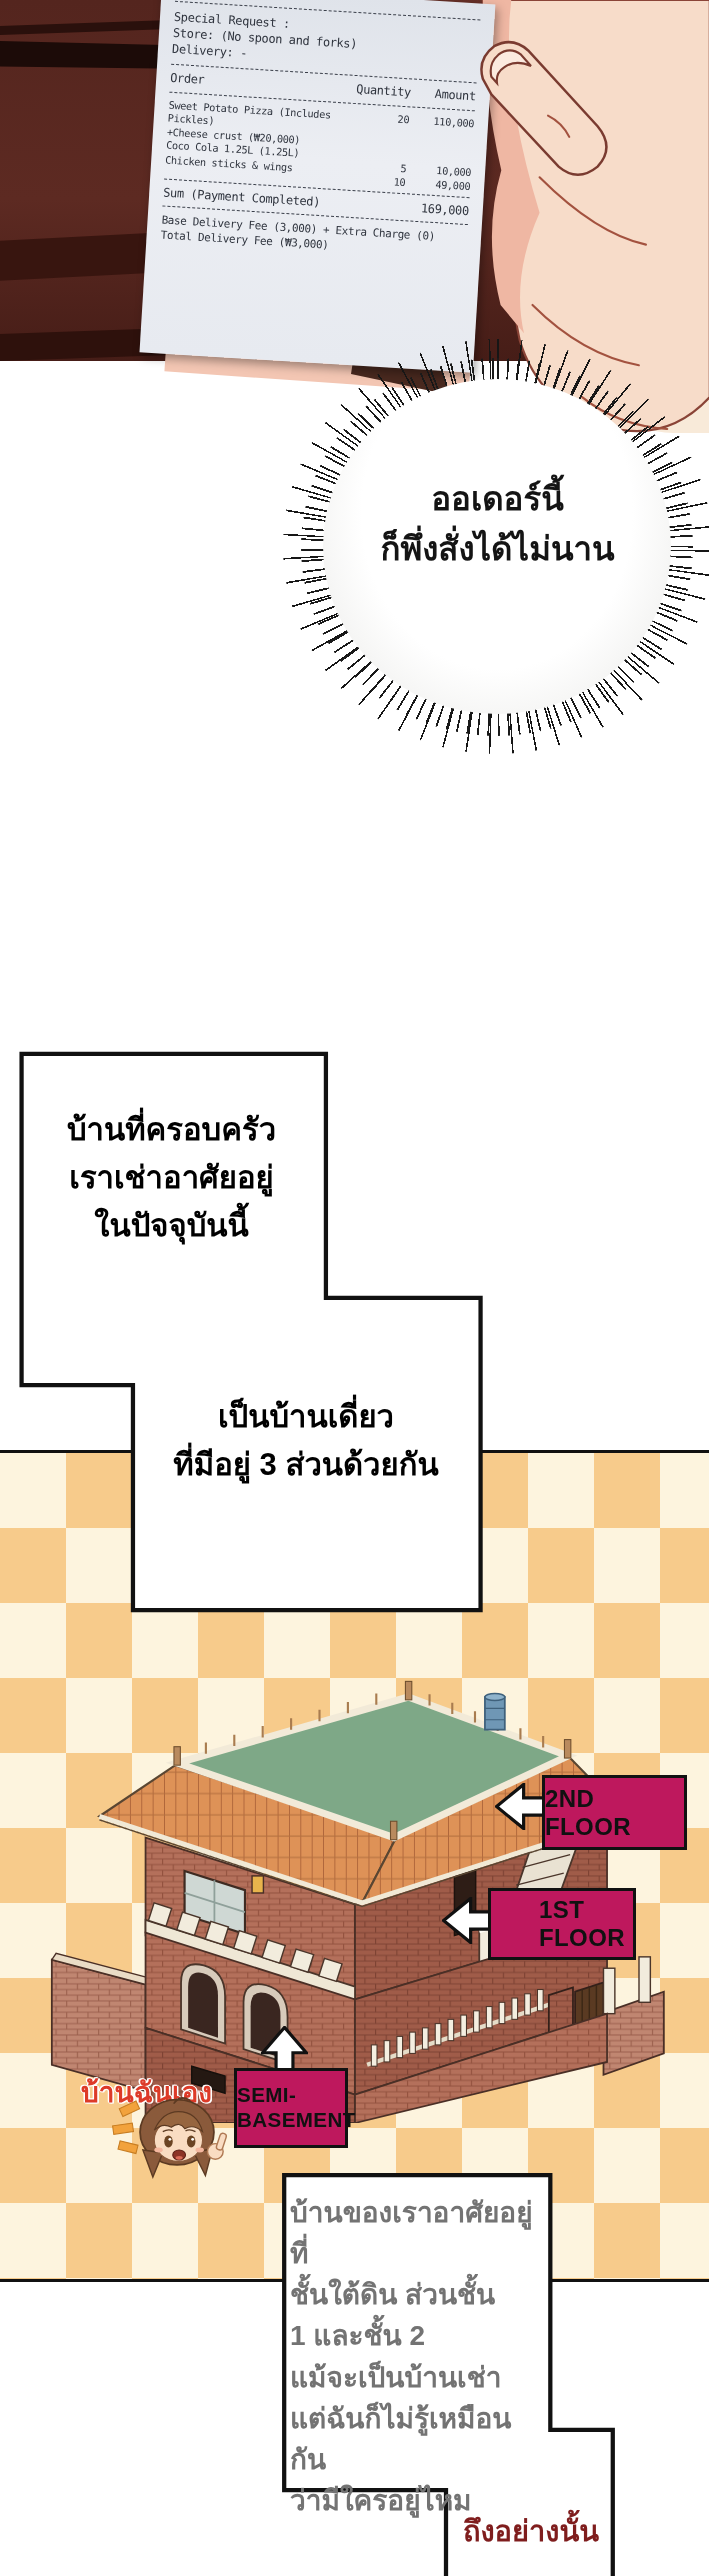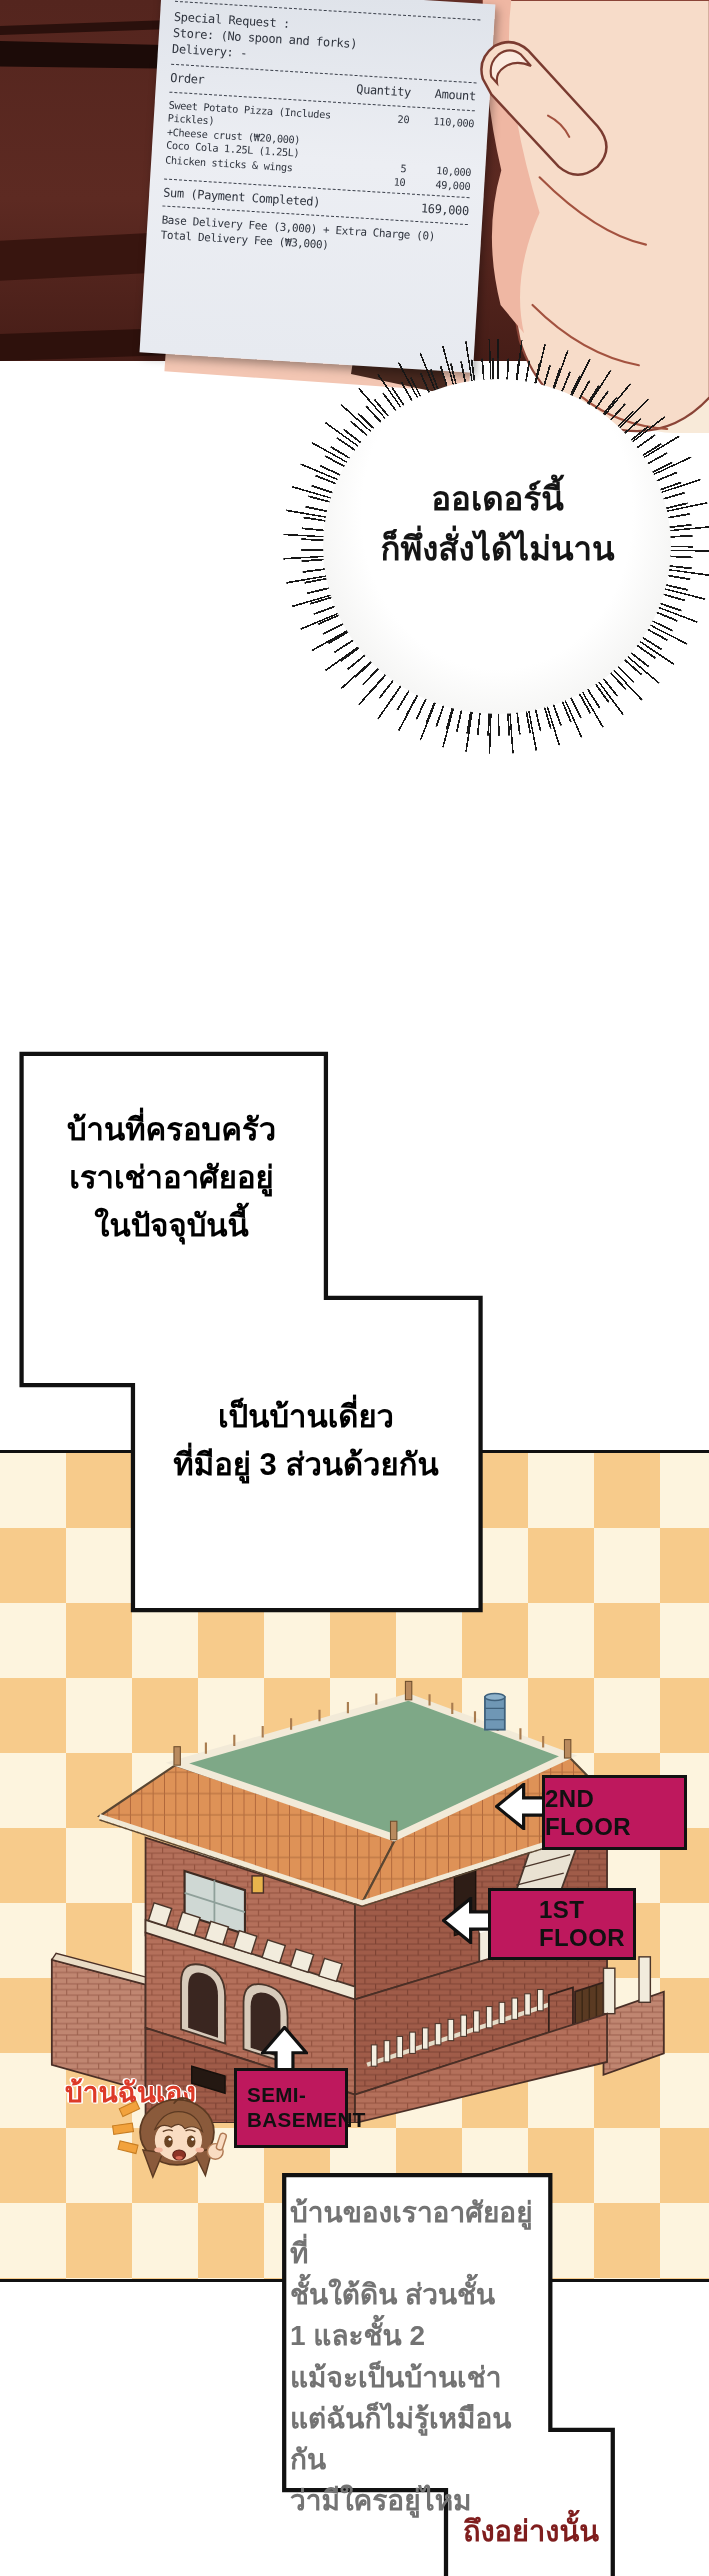--- a/index.html
+++ b/index.html
@@ -51,23 +51,23 @@
   .cap{position:absolute;text-align:center;font-size:31px;line-height:1.55;font-weight:600;color:#000000;}
   
   .checker{position:absolute;left:0;top:1450px;width:710px;height:832px;box-sizing:border-box;
     border-top:3.5px solid #111;border-bottom:3.5px solid #111;background-color:#fdf4de;
     background-image:conic-gradient(#f7cb8b 0 25%,rgba(0,0,0,0) 0 50%,#f7cb8b 0 75%,rgba(0,0,0,0) 0);
     background-size:132px 150px;}
   
   .flabel{position:absolute;background:#be185d;border:3.5px solid #111;box-sizing:border-box;
     display:flex;align-items:center;justify-content:center;font-weight:700;color:#111;
     font-size:24px;letter-spacing:0.4px;}
-  .flabel.small{font-size:20.6px;line-height:1.2;flex-direction:column;align-items:flex-start;padding-left:10px;}
+  .flabel.small{font-size:20.6px;line-height:1.2;flex-direction:column;align-items:flex-start;}
   .arrow{position:absolute;}
-  .myhouse{position:absolute;left:65px;top:2070px;width:163px;font-size:28px;
+  .myhouse{position:absolute;left:65px;top:2070px;width:163px;text-align:center;font-size:28px;
     font-weight:700;color:#dd3a28;
     text-shadow:1.4px 0 0 #fff,-1.4px 0 0 #fff,0 1.4px 0 #fff,0 -1.4px 0 #fff,1.4px 1.4px 0 #fff,-1.4px -1.4px 0 #fff;}
   .cap3{position:absolute;left:290px;top:2192px;width:257px;
     font-size:28px;line-height:1.47;font-weight:600;color:#737373;}
   .cap4{position:absolute;left:451px;top:2511px;width:160px;text-align:center;
     font-size:29px;line-height:1.4;font-weight:600;color:#7f1d1d;}
 </style>
 </head>
 <body>
 

